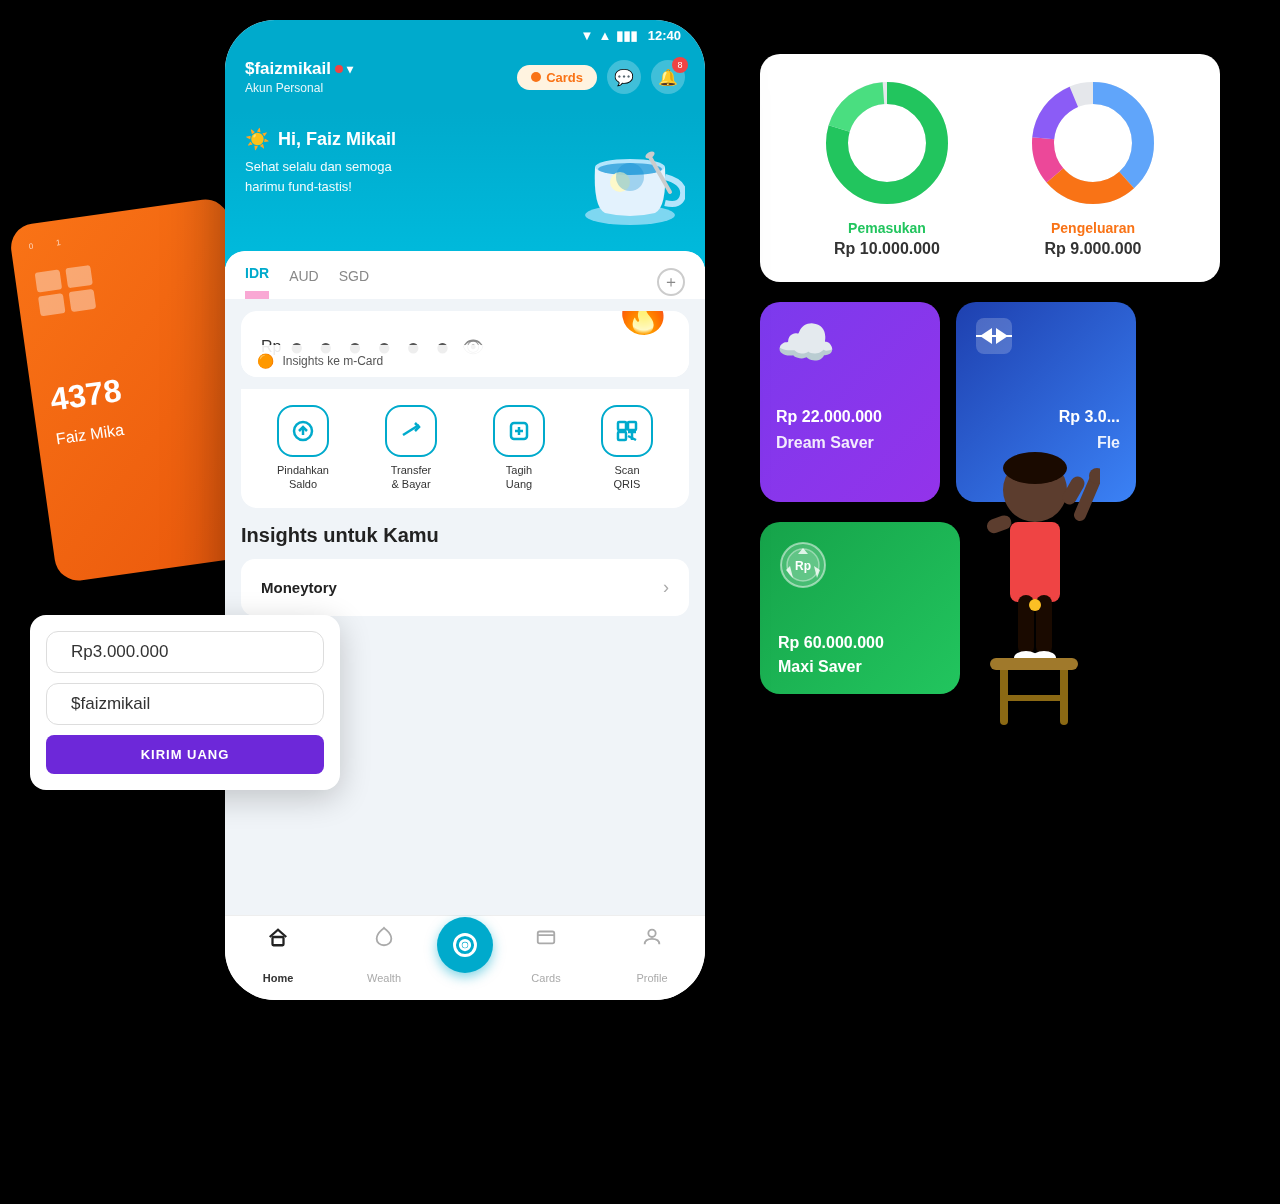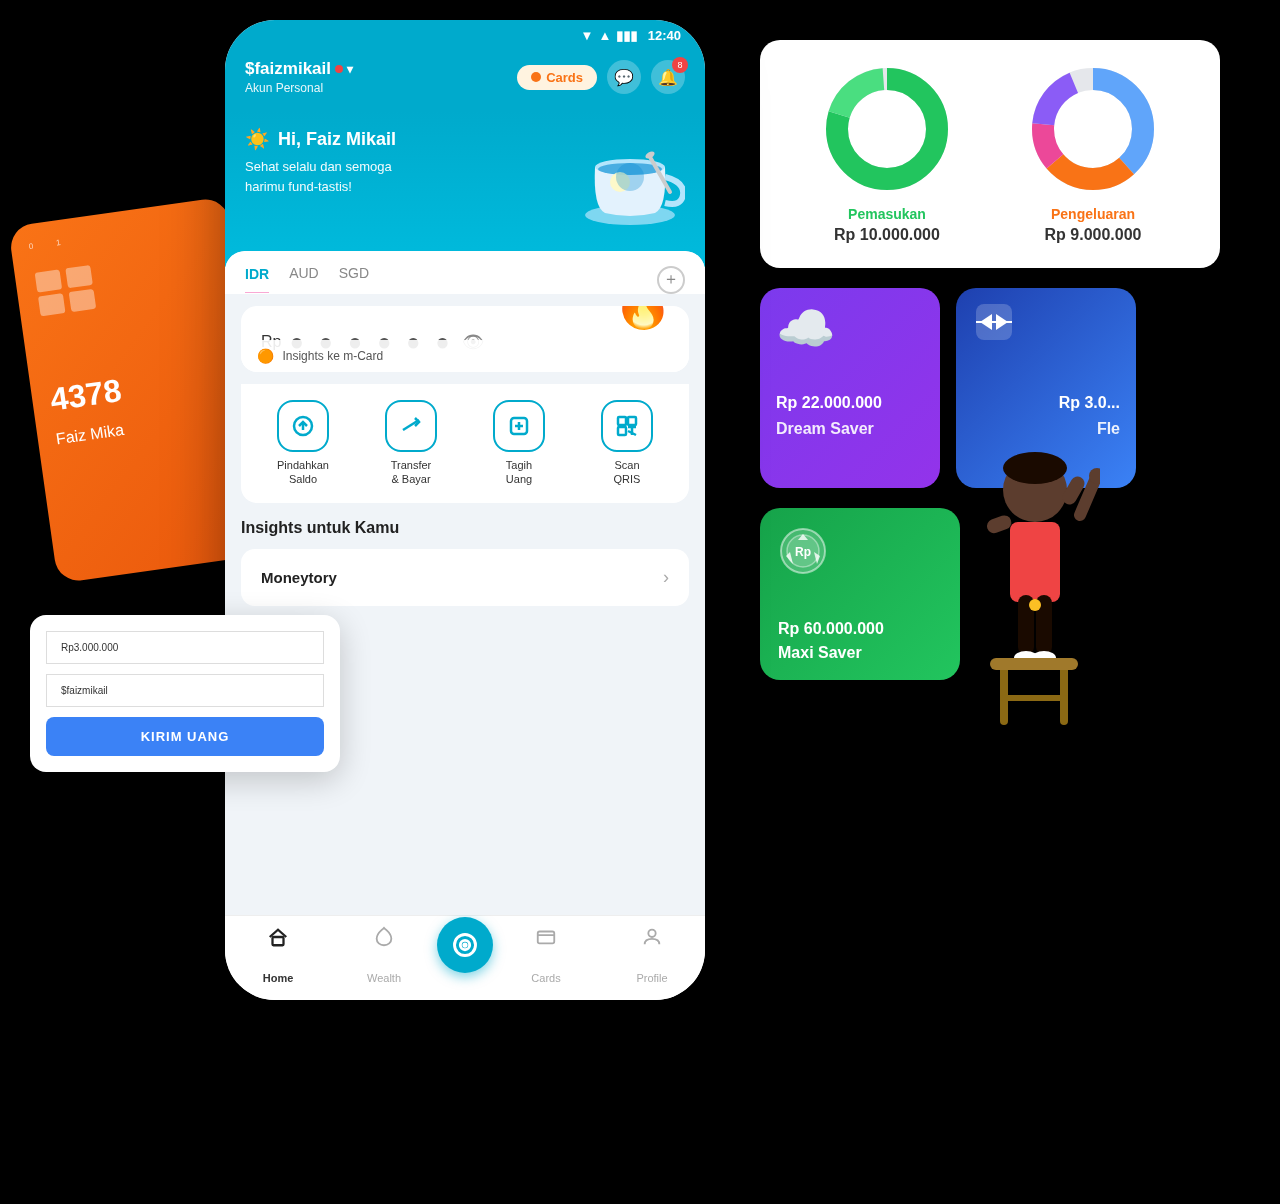--- a/index.html
+++ b/index.html
@@ -178,21 +178,21 @@
     }
     .currency-tab {
       font-size: 14px;
       color: #888;
       padding-bottom: 10px;
       cursor: pointer;
       border-bottom: 3px solid transparent;
     }
     .currency-tab.active {
       color: #00aacc;
-      border-bottom: 1px solid #f9a8d4;
+      border-bottom: 8px solid #f9a8d4;
       font-weight: 700;
     }
     .add-currency {
       margin-left: auto;
       width: 28px; height: 28px;
       border-radius: 50%;
       border: 2px solid #ccc;
       display: flex; align-items: center; justify-content: center;
       color: #888;
       font-size: 16px;
@@ -269,21 +269,21 @@
       color: #333;
       text-align: center;
       line-height: 1.3;
     }
 
     
     .insights-section {
       margin: 16px;
     }
     .insights-title {
-      font-size: 16px;
+      font-size: 20px;
       font-weight: 700;
       color: #222;
       margin-bottom: 12px;
     }
     .moneytory-card {
       background: #fff;
       border-radius: 14px;
       padding: 18px 20px;
       display: flex;
       justify-content: space-between;
@@ -331,45 +331,45 @@
       width: 310px;
       background: #fff;
       border-radius: 16px;
       z-index: 10;
       padding: 16px;
       box-shadow: 0 8px 32px rgba(0,0,0,0.2);
     }
     .send-input {
       width: 100%;
       border: 1px solid #ddd;
-      border-radius: 0;
-      padding: 10px 14px;
-      font-size: 10px;
+      border-radius: 12px;
+      padding: 10px 24px;
+      font-size: 17px;
       margin-bottom: 10px;
       color: #333;
       outline: none;
     }
     .kirim-btn {
       width: 100%;
-      background: #3b82f6;
+      background: #6d28d9;
       color: #fff;
       border: none;
       border-radius: 8px;
       padding: 12px;
       font-size: 13px;
       font-weight: 700;
       letter-spacing: 1px;
       cursor: pointer;
     }
 
     
     .right-panel {
       position: absolute;
       left: 760px;
-      top: 40px;
+      top: 54px;
       width: 460px;
     }
 
     
     .pem-card {
       background: #fff;
       border-radius: 20px;
       padding: 24px;
       display: flex;
       justify-content: space-around;

